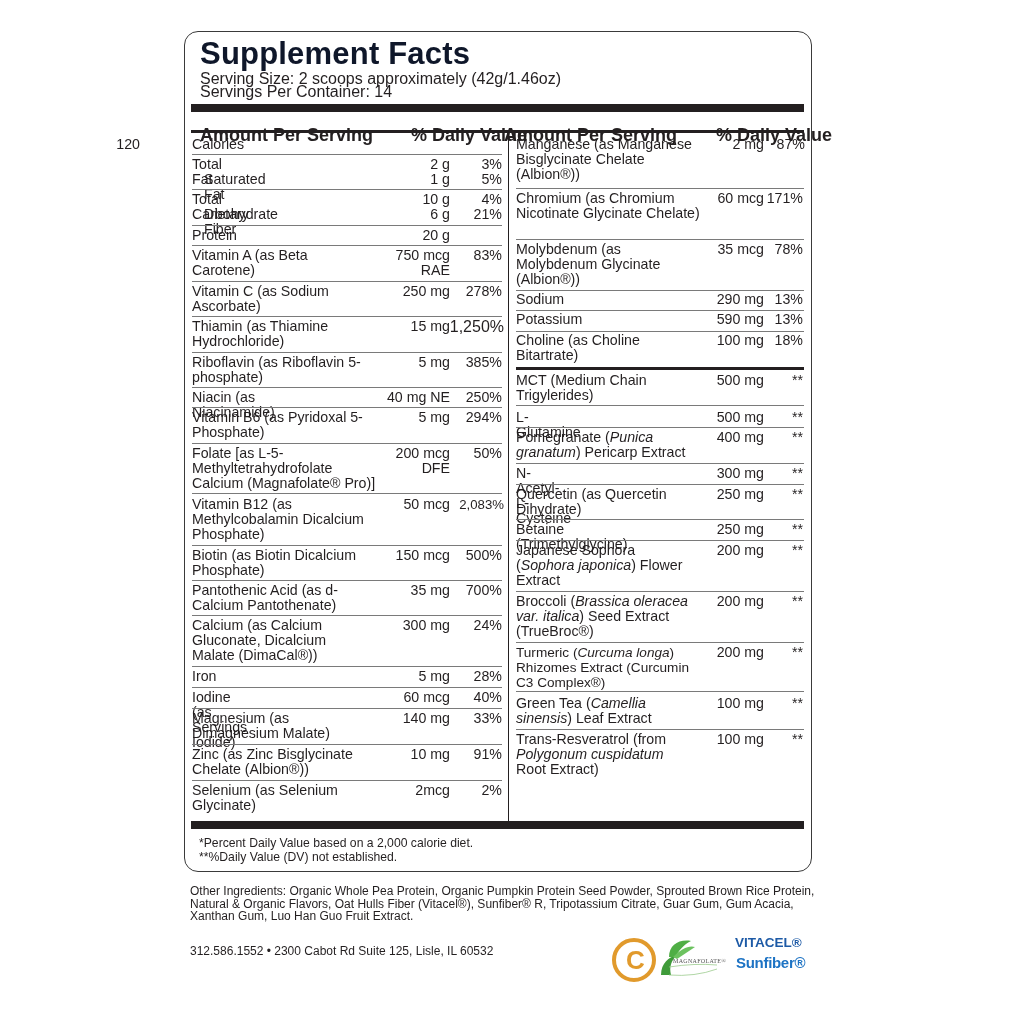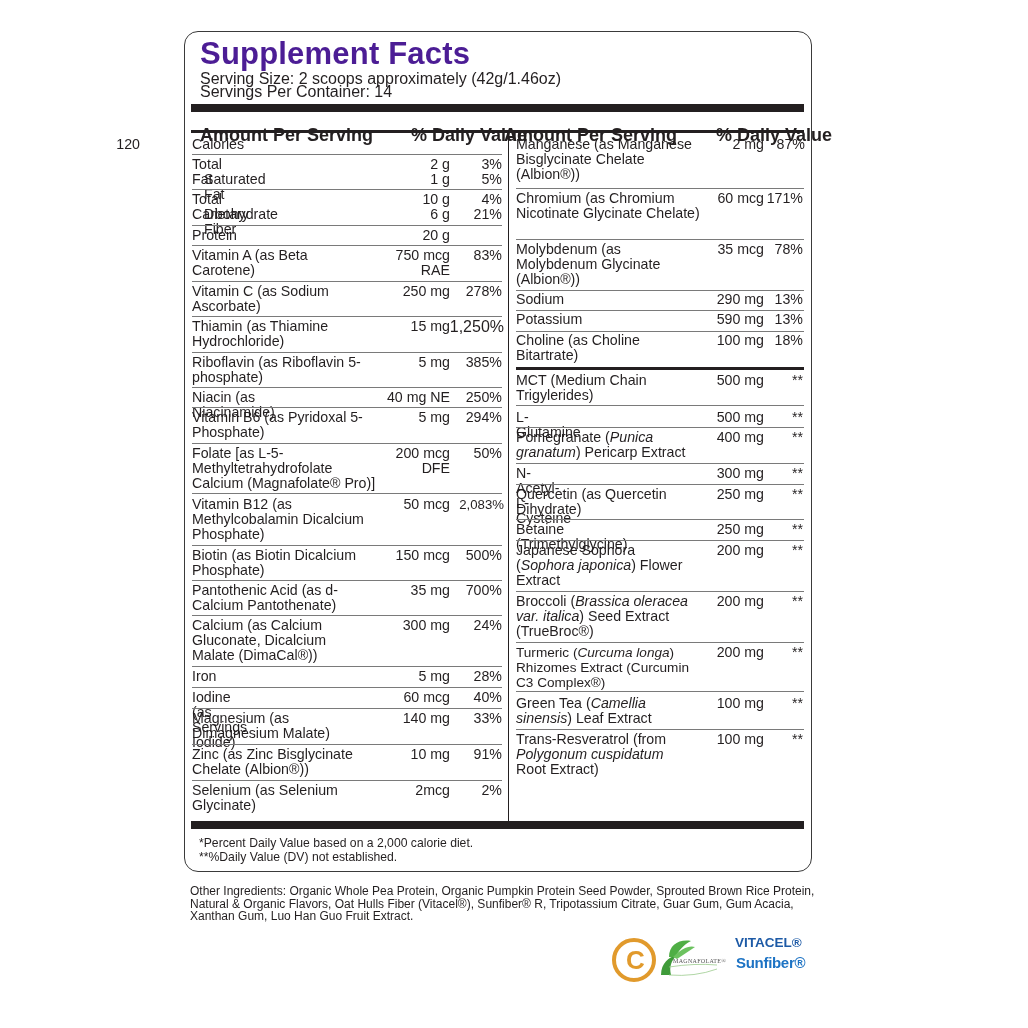--- a/index.html
+++ b/index.html
@@ -3,21 +3,21 @@
 <meta charset="utf-8">
 <style>
   html, body { margin: 0; padding: 0; background: #ffffff; }
   body { width: 1028px; height: 1028px; position: relative; overflow: hidden;
          font-family: "Liberation Sans", "DejaVu Sans", sans-serif; color: #231f20; }
 
   .panel { position: absolute; left: 184px; top: 31px; width: 628px; height: 841px;
            border: 1.5px solid #3a3a3a; border-radius: 14px; box-sizing: border-box; }
 
   .title { position: absolute; left: 200px; top: 36px; font-size: 31px; font-weight: 700;
-           letter-spacing: 0.2px; color: #4c1d95; }
+           letter-spacing: 0.2px; color: #0f172a; }
   .serving { position: absolute; left: 200px; top: 73px; font-size: 16px; line-height: 12.5px; }
 
   .thickbar { position: absolute; background: #231f20; }
   .bar-top { left: 191px; top: 104px; width: 613px; height: 8px; }
   .bar-bottom { left: 191px; top: 821px; width: 613px; height: 8px; }
 
   .hdr { position: absolute; top: 125px; font-size: 18px; font-weight: 700; }
   .hdr-line { position: absolute; top: 130px; height: 3px; background: #231f20; }
 
   .divider { position: absolute; left: 508px; top: 133px; width: 1px; height: 689px; background: #231f20; }
@@ -341,20 +341,21 @@
 <div class="thickbar bar-bottom"></div>
 
 <div class="footnote">
   <div>*Percent Daily Value based on a 2,000 calorie diet.</div>
   <div>**%Daily Value (DV) not established.</div>
 </div>
 
 <div class="other">Other Ingredients: Organic Whole Pea Protein, Organic Pumpkin Protein Seed Powder, Sprouted Brown Rice Protein, Natural &amp; Organic Flavors, Oat Hulls Fiber (Vitacel®), Sunfiber® R, Tripotassium Citrate, Guar Gum, Gum Acacia, Xanthan Gum, Luo Han Guo Fruit Extract.</div>
 
 <div class="mfg">
+  <div>312.586.1552 • 2300 Cabot Rd Suite 125, Lisle, IL 60532</div>
 </div>
 
 <div class="logo curcumin">
   <span class="c">C</span>
 </div>
 <div class="logo magna">
   <svg width="65" height="44" viewBox="0 0 65 44">
     <path d="M6 40 C 6 28, 14 22, 22 20 C 16 26, 14 32, 16 40 Z" fill="#3f9b3a"></path>
     <path d="M14 22 C 14 10, 24 4, 36 6 C 28 10, 24 16, 20 22 Z" fill="#4fae45"></path>
     <path d="M18 22 C 26 14, 34 10, 40 12 C 34 16, 28 20, 22 24 Z" fill="#6cc25f"></path>

